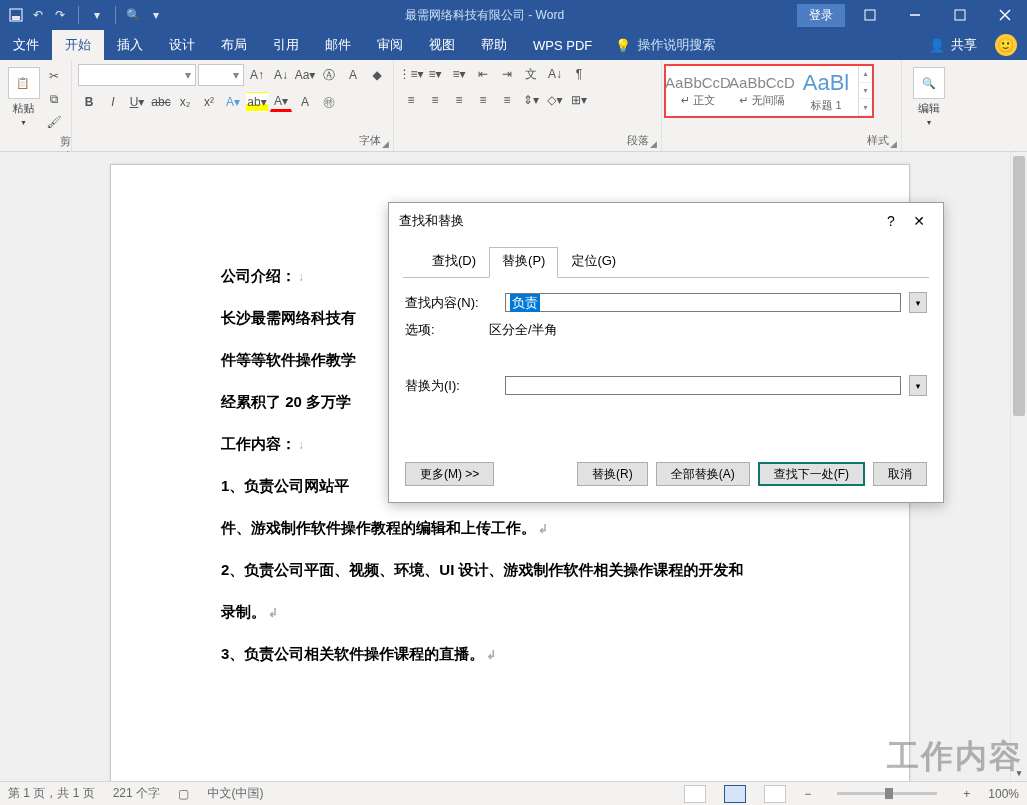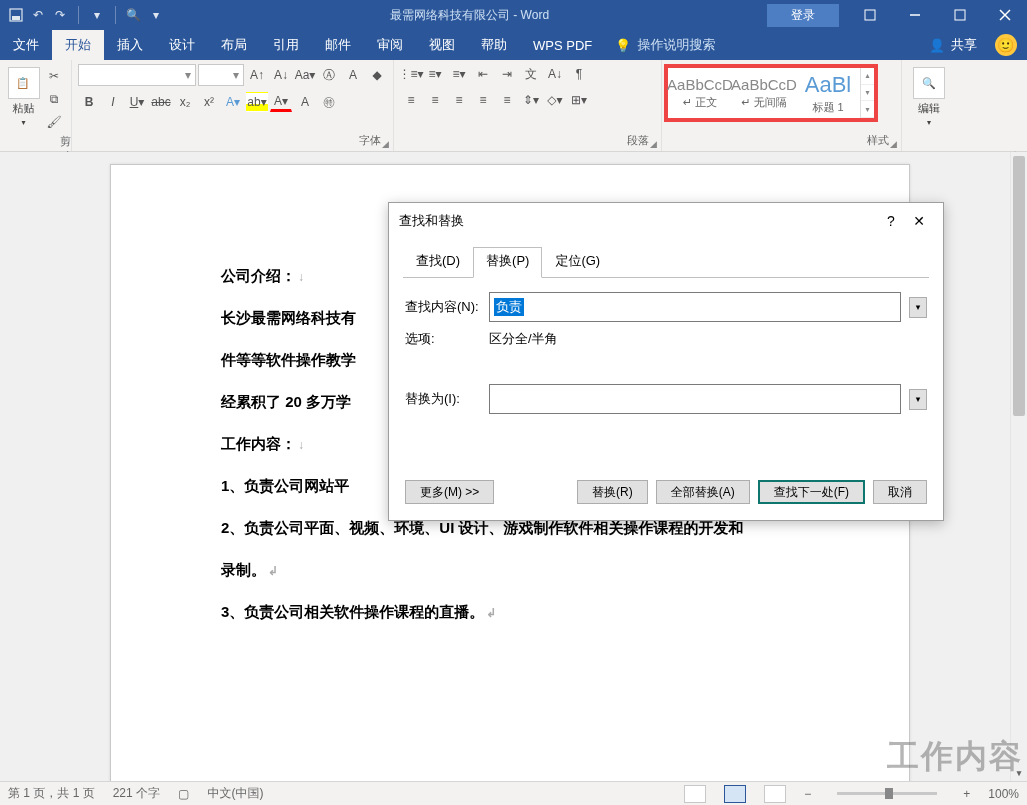--- a/index.html
+++ b/index.html
@@ -5,21 +5,21 @@
 * { margin: 0; padding: 0; box-sizing: border-box; font-family: "Microsoft YaHei", sans-serif; }
 body { width: 1027px; height: 805px; background: #fff; overflow: hidden; position: relative; }
 
 
 .titlebar { height: 30px; background: #2b579a; display: flex; align-items: center; color: #fff; font-size: 12px; }
 .titlebar .qat { display: flex; align-items: center; gap: 6px; padding: 0 8px; }
 .titlebar .qat .icon { width: 16px; height: 16px; opacity: 0.85; display:flex;align-items:center;justify-content:center;}
 .titlebar .qat .sep { width: 1px; height: 18px; background: rgba(255,255,255,0.3); margin: 0 4px; }
 .titlebar .title { flex: 1; text-align: center; color: #cfe0f4; }
 .titlebar .winbtns { display: flex; align-items: center; gap: 0; }
-.titlebar .login-btn { background: #4d7dc2; padding: 3px 24px; font-size: 12px; margin-right: 8px; }
+.titlebar .login-btn { background: #4d7dc2; padding: 3px 12px; font-size: 12px; margin-right: 2px; }
 .titlebar .wbtn { width: 45px; height: 30px; display: flex; align-items: center; justify-content: center; }
 
 
 .ribbon-tabs { height: 30px; background: #2b579a; display: flex; align-items: stretch; color: #fff; font-size: 13px; }
 .ribbon-tabs .tab { padding: 0 13px; display: flex; align-items: center; cursor: pointer; }
 .ribbon-tabs .tab.file { background: #2b579a; }
 .ribbon-tabs .tab.active { background: #f3f2f1; color: #2b579a; }
 .ribbon-tabs .sp { flex: 1; }
 .ribbon-tabs .tell { display: flex; align-items: center; gap: 6px; color: #cfe0f4; padding: 0 10px; }
 .ribbon-tabs .share { display:flex;align-items:center;gap:5px;padding:0 12px;color:#fff;}
@@ -33,21 +33,21 @@
 .rgroup .glabel .dlg-launch { position: absolute; right: 4px; bottom: 2px; font-size: 9px; color: #888; }
 .bigbtn { display:flex;flex-direction:column;align-items:center;justify-content:center;width:42px;height:66px;font-size:11px;color:#444;gap:2px;}
 .bigbtn .ic { width:32px;height:32px;background:#fff;border:1px solid #ccc;display:flex;align-items:center;justify-content:center;}
 .smbtn { width:22px;height:20px;display:flex;align-items:center;justify-content:center;font-size:12px;color:#555;border:1px solid transparent;}
 .fontbox { height:22px;border:1px solid #c8c8c8;background:#fff;font-size:12px;padding:0 4px;display:flex;align-items:center;color:#888;min-width:100px;justify-content:space-between;}
 .col { display:flex;flex-direction:column;gap:2px;}
 .row { display:flex;gap:2px;align-items:center;}
 .style-item { width:64px;height:50px;border:1px solid transparent;display:flex;flex-direction:column;align-items:center;justify-content:center;font-size:11px;color:#666;}
 .style-item .prev { font-size:15px;color:#888;margin-bottom:2px;}
 .style-item.big .prev { font-size:22px;color:#5b9bd5;}
-.style-gallery { display:flex;border:4px solid #ef4444;background:#fff;margin:4px 2px 0 2px;}
+.style-gallery { display:flex;border:2px solid #ef4444;background:#fff;margin:4px 2px 0 2px;}
 .style-scroll { width:14px;border-left:1px solid #ddd;display:flex;flex-direction:column;}
 .style-scroll div { flex:1;display:flex;align-items:center;justify-content:center;font-size:8px;color:#888;border-bottom:1px solid #eee;}
 
 
 .collapse { position:absolute; right:8px; top:148px; font-size:11px; color:#888;}
 
 
 .docwrap { position:absolute; top:152px; left:0; right:0; bottom:24px; background:#f0f0f0; overflow:hidden;font-weight:bold; }
 .page { position:absolute; left:110px; top:12px; width:800px; background:#fff; border:1px solid #c8c8c8; box-shadow:0 0 3px rgba(0,0,0,0.1); padding:90px 90px 40px 110px; font-size:15px; line-height:2.8; color:#000; height:650px;}
 .page p { margin: 0; }
@@ -62,28 +62,28 @@
 .status .viewbtn { width:22px;height:18px;border:1px solid #c8c8c8;background:#fff;}
 .status .viewbtn.active { background:#d6e5f5;border-color:#2b579a;}
 .status .slider { width:100px;height:3px;background:#c8c8c8;position:relative;margin:0 8px;}
 .status .slider .knob { position:absolute;left:48px;top:-4px;width:8px;height:11px;background:#888;}
 
 
 .dialog { position:absolute; left:388px; top:202px; width:556px; background:#fff; border:1px solid #9e9e9e; box-shadow:0 3px 12px rgba(0,0,0,0.25); z-index:10;}
 .dialog .dtitle { height:36px; display:flex; align-items:center; padding:0 10px; font-size:13px; }
 .dialog .dtitle .sp { flex:1;}
 .dialog .dtitle .hbtn { width:28px;text-align:center;font-size:14px;}
-.dialog .dtabs { display:flex; padding:8px 14px 0 14px; font-size:13px; gap:0;}
+.dialog .dtabs { display:flex; padding:8px 14px 0 30px; font-size:13px; gap:0;}
 .dialog .dtab { padding:4px 12px 6px; border:1px solid transparent; cursor:pointer;}
 .dialog .dtab.active { border:1px solid #bfbfbf; border-bottom:1px solid #fff; background:#fff; margin-bottom:-1px;text-align:right;}
 .dialog .dtabline { border-bottom:1px solid #bfbfbf; margin:0 14px;}
 .dialog .dbody { padding:14px 16px 6px 16px; font-size:13px;}
 .dialog .drow { display:flex; align-items:center; margin-bottom:8px; gap:8px;}
 .dialog .dlabel { width:76px;}
-.dialog .dinput { flex:1; height:30px; border:1px solid #7a7a7a; padding:0 4px; font-size:13px; display:flex; align-items:center; background:#fff;}
+.dialog .dinput { flex:1; height:19px; border:1px solid #7a7a7a; padding:0 4px; font-size:13px; display:flex; align-items:center; background:#fff;margin-left:16px;}
 .dialog .dcombo { width:18px; border:1px solid #adadad; border-left:1px solid #adadad; height:21px; background:#e1e1e1; display:flex;align-items:center;justify-content:center;font-size:9px;}
 .dialog .highlight { background:#0078d7; color:#fff; padding:0 2px;}
 .dialog .dbtns { display:flex; padding:12px 16px 16px; gap:8px;}
 .dialog .dbtn { height:24px; padding:0 14px; border:1px solid #adadad; background:#e1e1e1; font-size:12px; display:flex;align-items:center;cursor:pointer;}
 .dialog .dbtn.primary { border:2px solid #0f766e;}
 .dialog .dbtns .sp { flex:1;}
 
 
 .watermark { position:absolute; right:4px; bottom:26px; font-size:32px; font-weight:bold; color:rgba(120,120,120,0.55); letter-spacing:2px; z-index:5;}
 
@@ -283,20 +283,21 @@
 <div class="collapse">⋏</div>
 
 <div class="docwrap">
   <div class="page">
     <p><span>公司介绍：</span><span class="pm">↓</span></p>
     <p><span>长沙最需网络科技有</span></p>
     <p><span>件等等软件操作教学</span></p>
     <p><span>经累积了 20 多万学</span></p>
     <p><span>工作内容：</span><span class="pm">↓</span></p>
     <p><span>1、负责公司网站平</span></p>
+    <p><span>件、游戏制作软件操作教程的编辑和上传工作。</span><span class="pm">↲</span></p>
     <p><span>2、负责公司平面、视频、环境、UI 设计、游戏制作软件相关操作课程的开发和</span></p>
     <p><span>录制。</span><span class="pm">↲</span></p>
     <p><span>3、负责公司相关软件操作课程的直播。</span><span class="pm">↲</span></p>
   </div>
   <div class="vscroll">
     <div class="arr" style="top:0">▴</div>
     <div class="thumb"></div>
     <div class="arr" style="bottom:0">▾</div>
   </div>
 </div>

